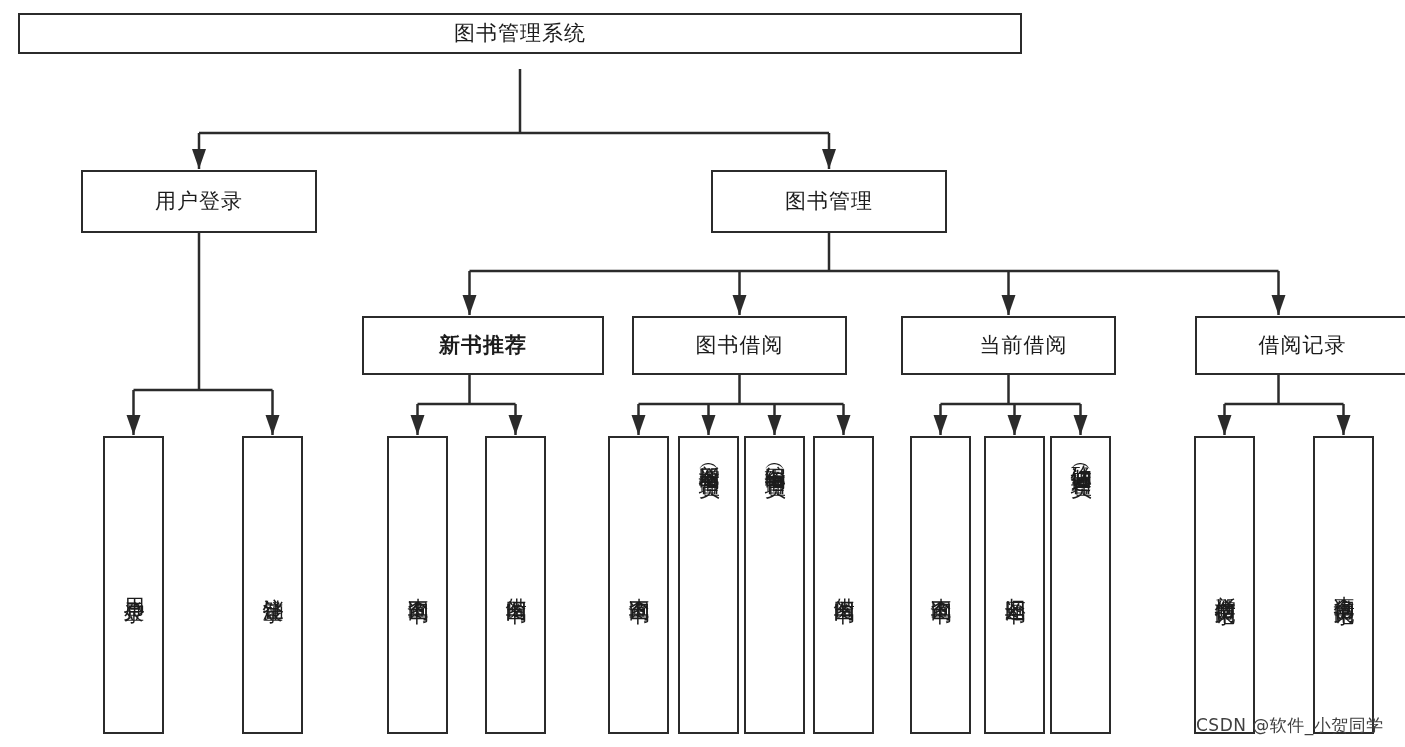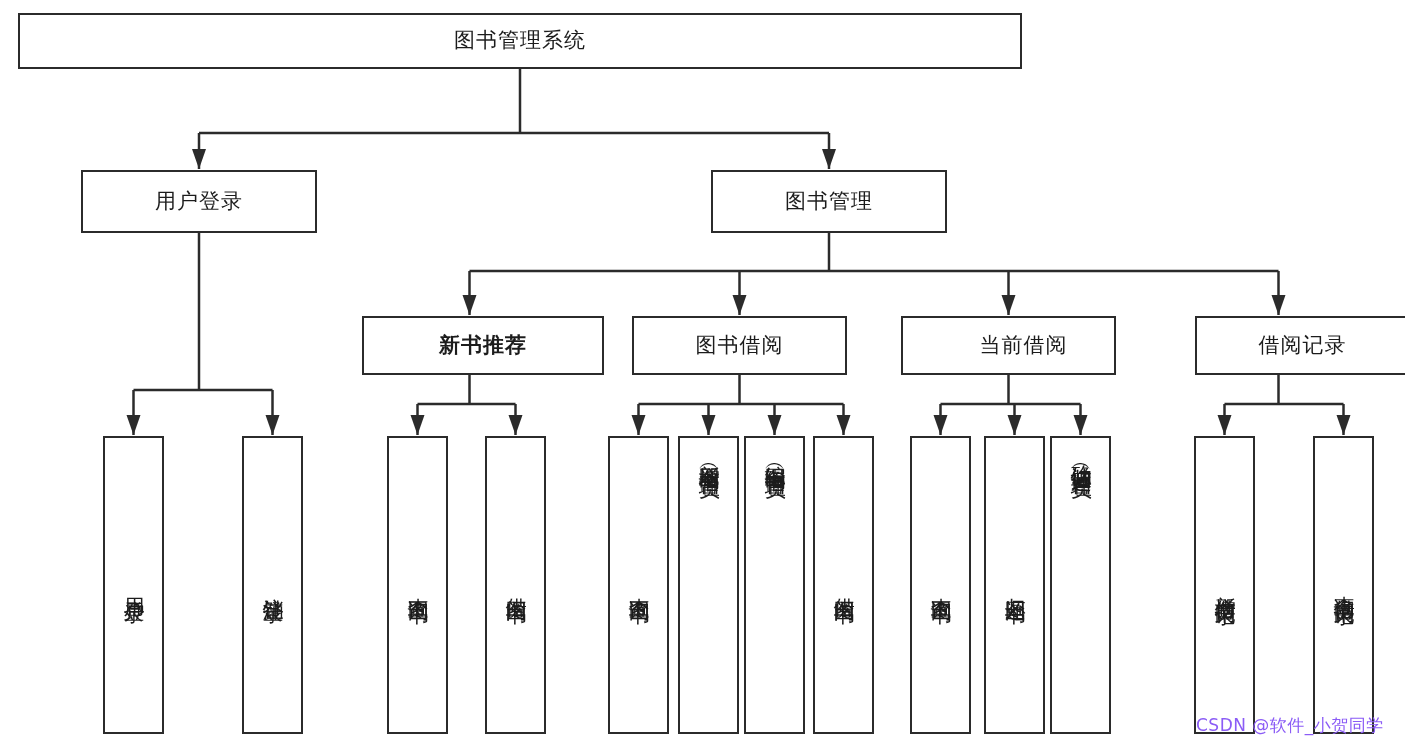--- a/index.html
+++ b/index.html
@@ -41,21 +41,21 @@
     letter-spacing:2px;
     white-space:nowrap;
     text-align:center;
   }
   .node-box.v-label.mid{align-items:center;padding-top:0;}
   svg.links{position:absolute;left:0;top:0;width:1405px;height:747px;pointer-events:none;}
   .link-line{stroke:#2b2b2b;stroke-width:2.5;fill:none;}
   .arrow-head{fill:#2b2b2b;}
   #watermark{
     position:absolute;
-    color:#8b5cf6;
+    color:#404040;
     font-size:17px;
     white-space:nowrap;
     letter-spacing:0.5px;
     left:1196px;top:714px;
     pointer-events:none;
   }
 </style>
 </head>
 <body>
 
@@ -108,21 +108,21 @@
       <line x1="1080.5" y1="404" x2="1080.5" y2="435" class="link-line"></line>
       <polygon points="1073.5,415 1087.5,415 1080.5,435" class="arrow-head"></polygon>
       <line x1="1278.5" y1="375" x2="1278.5" y2="404" class="link-line"></line>
       <line x1="1224.5" y1="404" x2="1343.5" y2="404" class="link-line"></line>
       <line x1="1224.5" y1="404" x2="1224.5" y2="435" class="link-line"></line>
       <polygon points="1217.5,415 1231.5,415 1224.5,435" class="arrow-head"></polygon>
       <line x1="1343.5" y1="404" x2="1343.5" y2="435" class="link-line"></line>
       <polygon points="1336.5,415 1350.5,415 1343.5,435" class="arrow-head"></polygon>
     </svg>
   <div id="nodes-layer">
-      <div class="node-box h-label" style="left: 18px; top: 13px; width: 1004px; height: 56px;">
+      <div class="node-box h-label" style="left: 18px; top: 13px; width: 1004px; height: 41px;">
         <span>图书管理系统</span>
       </div>
       <div class="node-box h-label" style="left: 81px; top: 170px; width: 236px; height: 63px;">
         <span>用户登录</span>
       </div>
       <div class="node-box h-label" style="left: 711px; top: 170px; width: 236px; height: 63px;">
         <span>图书管理</span>
       </div>
       <div class="node-box h-label" style="left: 362px; top: 316px; width: 242px; height: 59px; font-weight: bold;">
         <span>新书推荐</span>

